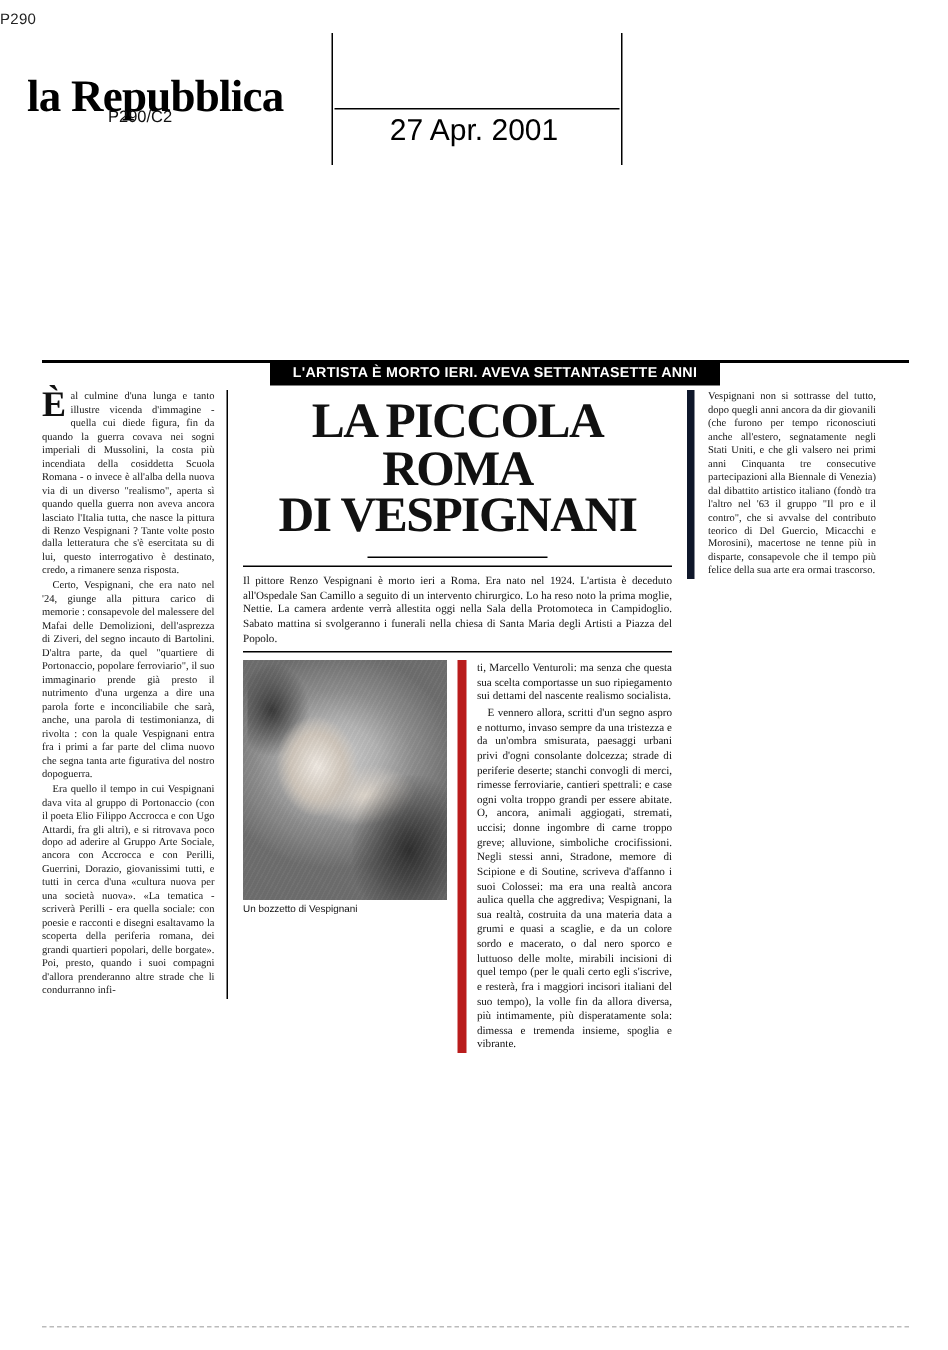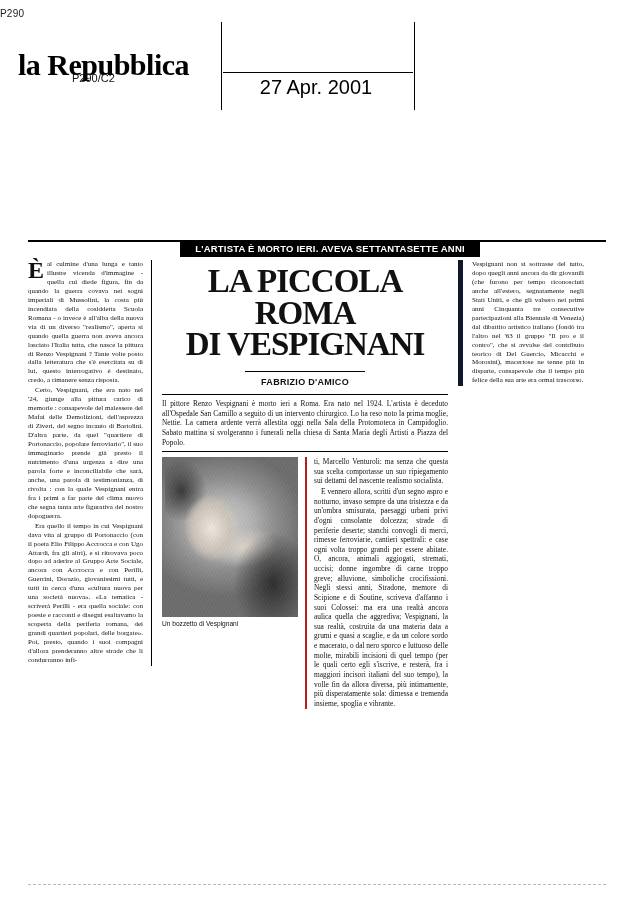--- a/index.html
+++ b/index.html
@@ -184,21 +184,21 @@
 
   .sub-cols {
     display: flex;
     margin-top: 5px;
   }
   .sub-col {
     width: 50%;
     box-sizing: border-box;
   }
   .sub-col.left { padding-right: 7px; }
-  .sub-col.right { padding-left: 7px; border-left: 2px solid #b91c1c; }
+  .sub-col.right { padding-left: 7px; border-left: 6px solid #b91c1c; }
 
   .photo {
     width: 100%;
     height: 160px;
     background: #9a9a9a;
     position: relative;
     overflow: hidden;
     margin-bottom: 3px;
   }
   .photo .bg {
@@ -285,21 +285,20 @@
         <p>Era quello il tempo in cui Vespignani dava vita al gruppo di Portonaccio (con il poeta Elio Filippo Accrocca e con Ugo Attardi, fra gli altri), e si ritrovava poco dopo ad aderire al Gruppo Arte Sociale, ancora con Accrocca e con Perilli, Guerrini, Dorazio, giovanissimi tutti, e tutti in cerca d'una «cultura nuova per una società nuova». «La tematica - scriverà Perilli - era quella sociale: con poesie e racconti e disegni esaltavamo la scoperta della periferia romana, dei grandi quartieri popolari, delle borgate». Poi, presto, quando i suoi compagni d'allora prenderanno altre strade che li condurranno infi-</p>
       </div>
     </div>
 
     <div class="col col-mid">
       <div class="headline">
         <div>LA PICCOLA ROMA</div>
         <div>DI VESPIGNANI</div>
       </div>
       <div class="byline-rule"></div>
-      <div class="byline">FABRIZIO D'AMICO</div>
       <div class="hr-thin"></div>
       <div class="body" style="margin-top:4px;">
         <p class="first">Il pittore Renzo Vespignani è morto ieri a Roma. Era nato nel 1924. L'artista è deceduto all'Ospedale San Camillo a seguito di un intervento chirurgico. Lo ha reso noto la prima moglie, Nettie. La camera ardente verrà allestita oggi nella Sala della Protomoteca in Campidoglio. Sabato mattina si svolgeranno i funerali nella chiesa di Santa Maria degli Artisti a Piazza del Popolo.</p>
       </div>
       <div class="hr-thin" style="margin-top:4px;"></div>
 
       <div class="sub-cols">
         <div class="sub-col left">
           <div class="photo">
             <div class="bg"></div>

